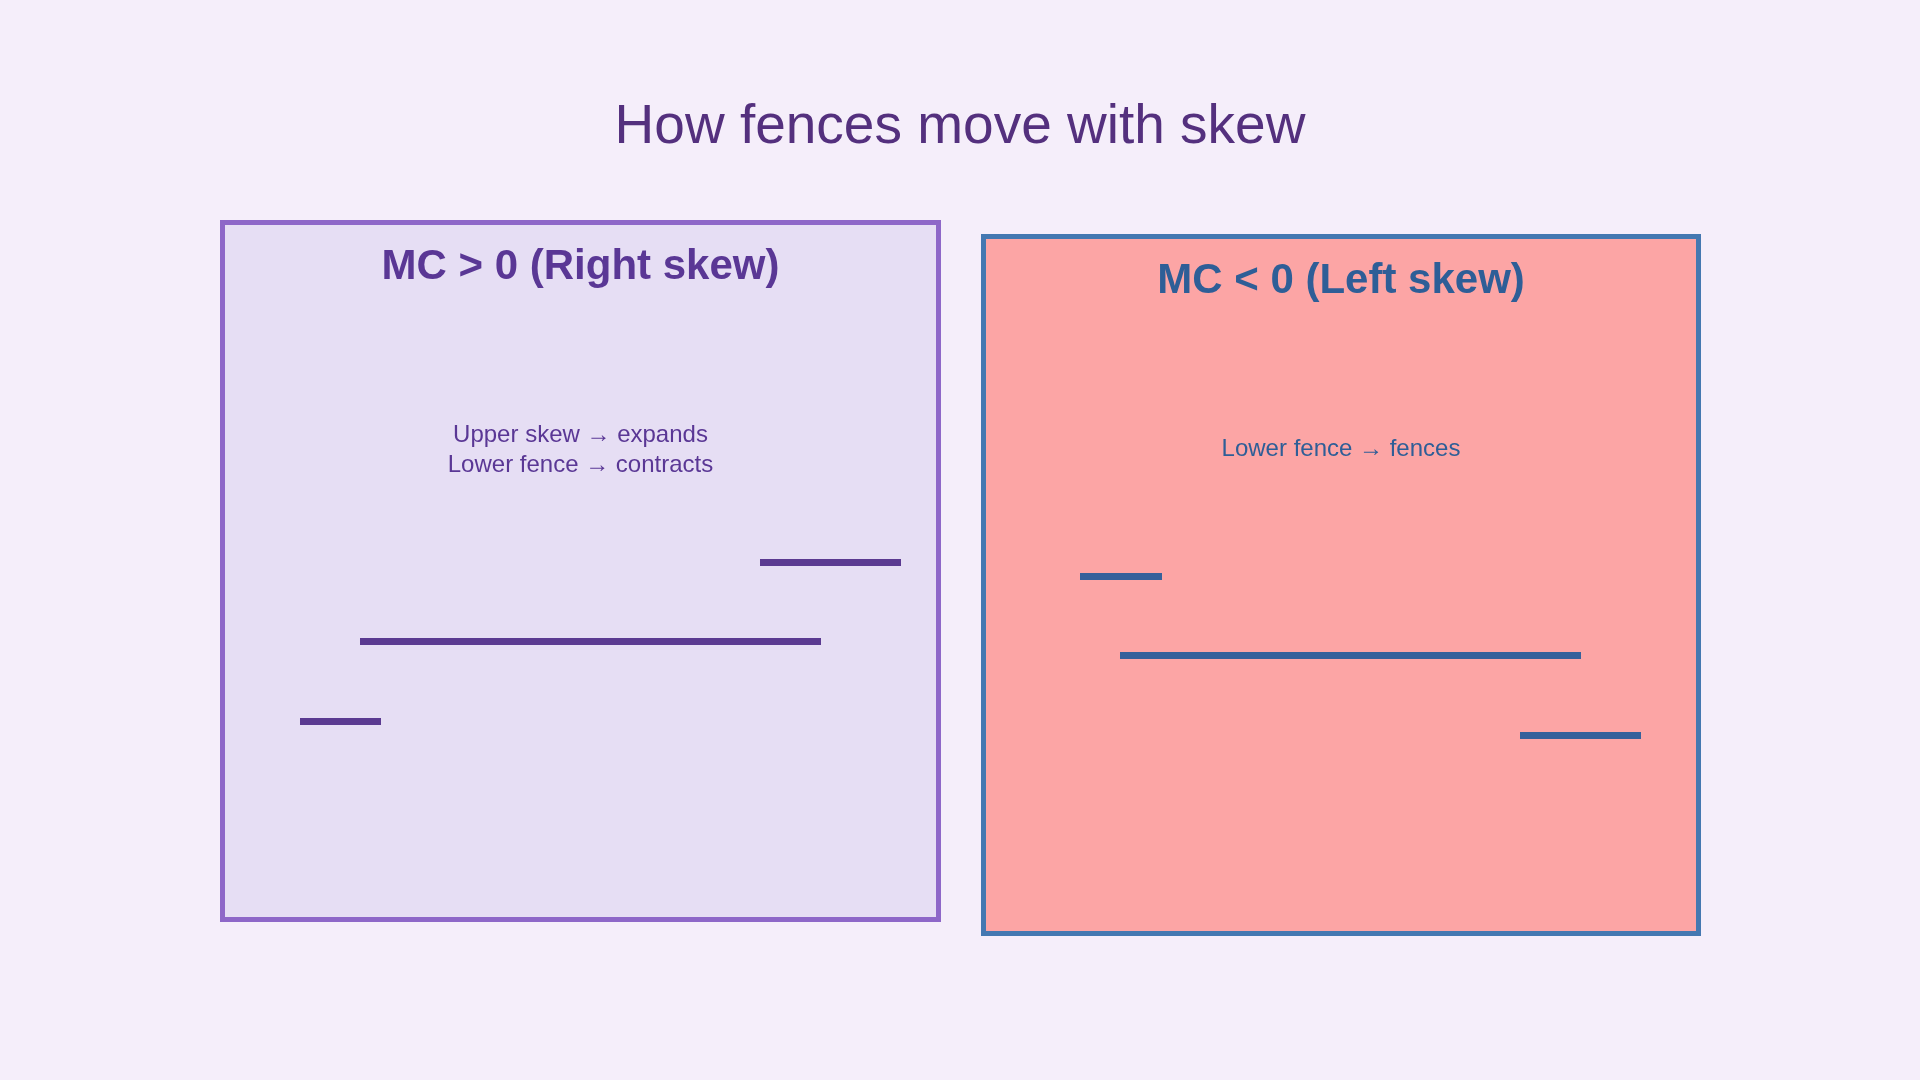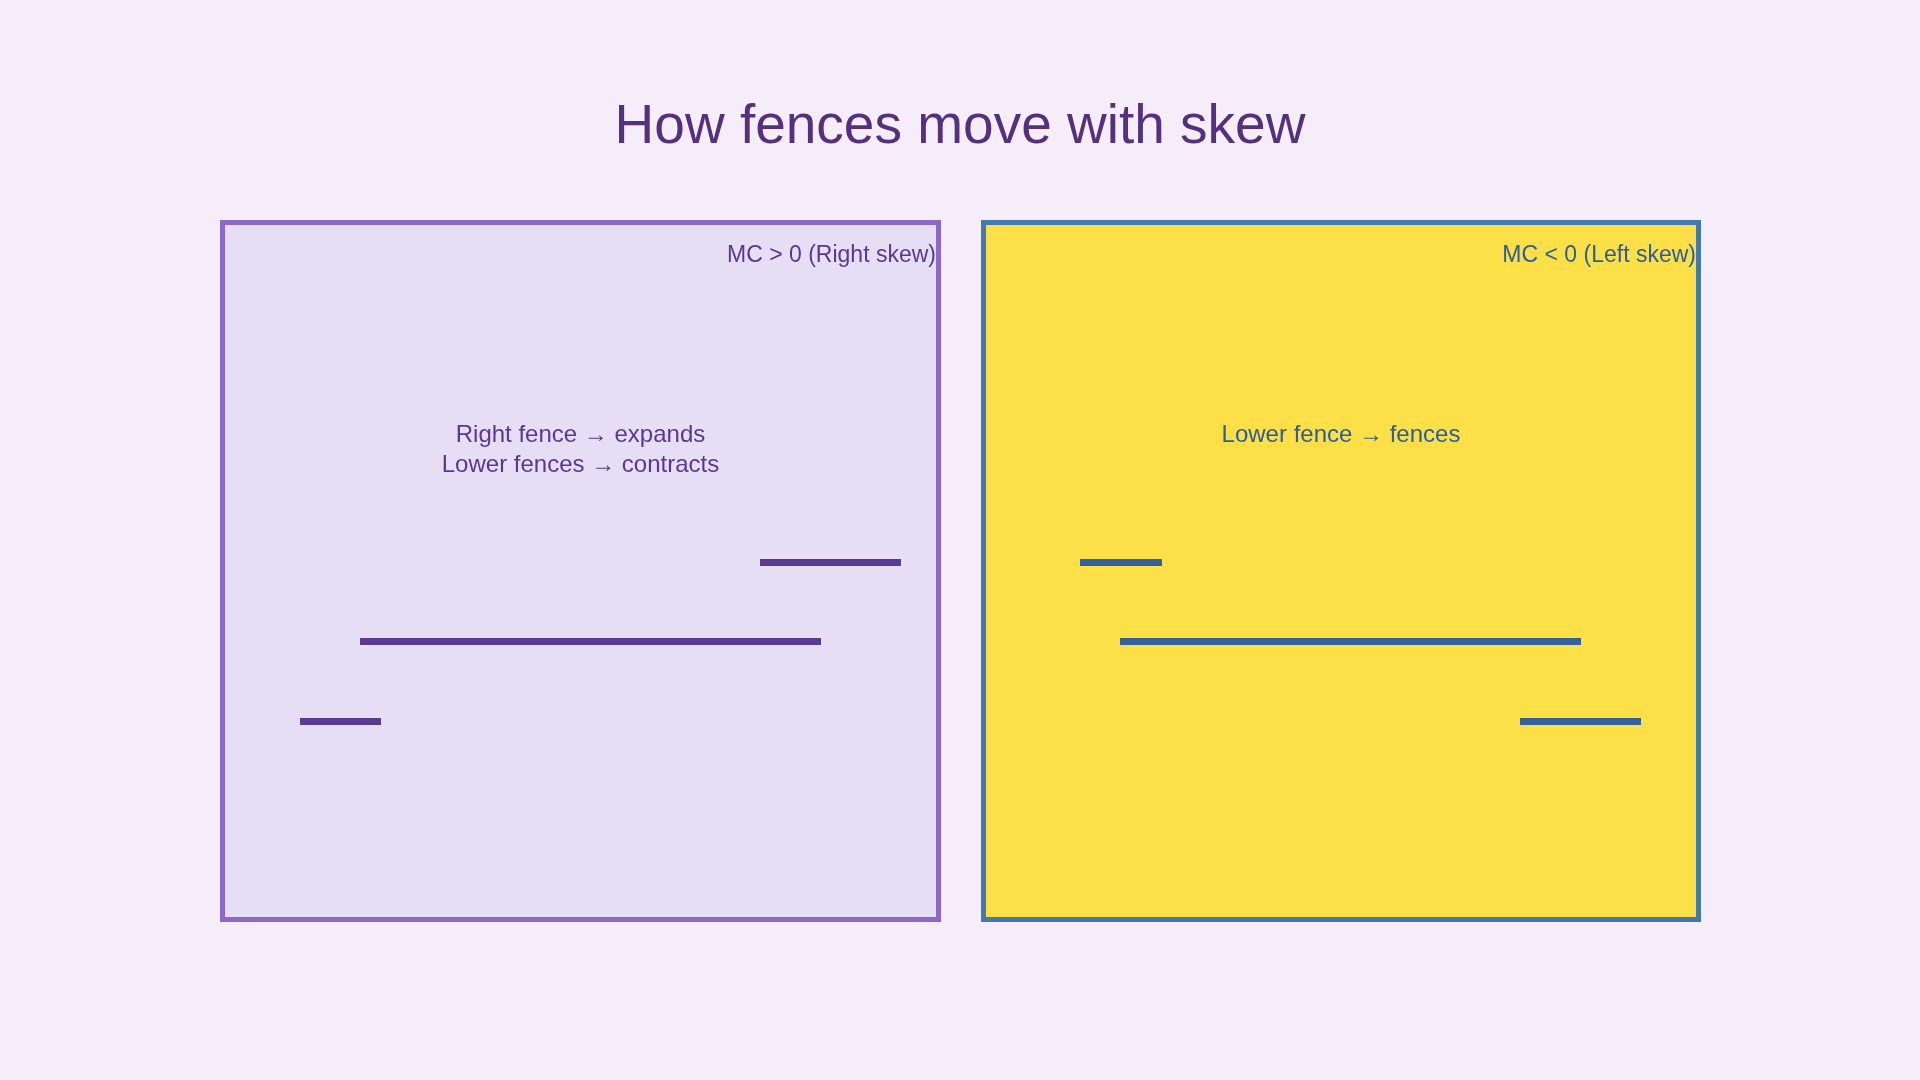--- a/index.html
+++ b/index.html
@@ -33,23 +33,24 @@
     border: 5px solid;
     box-sizing: border-box;
   }
   .panel-left  { left: 220px; width: 721px; }
   .panel-right { left: 981px; width: 720px; }
   .panel-title {
     position: absolute;
     top: 17px;
     left: 0;
     width: 100%;
-    text-align: right;
-    font-size: 23px;
+    text-align: center;
+    font-size: 42px;
     line-height: 1.1;
+    font-weight: bold;
   }
   .panel-annotation {
     position: absolute;
     top: 194px;
     left: 0;
     width: 100%;
     text-align: center;
     font-size: 24px;
     line-height: 30px;
   }
@@ -68,31 +69,31 @@
 </head>
 <body style="background: rgb(245, 238, 250);">
 
 <div class="canvas">
 
   <div class="page-title" style="color: rgb(84, 48, 126);">How fences move with skew</div>
 
   <div class="panel panel-left" style="background: rgb(230, 222, 244); border-color: rgb(142, 103, 200); color: rgb(90, 55, 149);">
     <div class="panel-title">MC &gt; 0 (Right skew)</div>
     <div class="panel-annotation">
-      <div>Right fence → expands</div>
-      <div>Lower fences → contracts</div>
+      <div>Upper skew → expands</div>
+      <div>Lower fence → contracts</div>
     </div>
     <div class="lines-layer">
         <div class="fence-line" style="left: 535px; top: 334px; width: 141px; background: rgb(91, 58, 145);"></div>
         <div class="fence-line" style="left: 135px; top: 413px; width: 461px; background: rgb(91, 58, 145);"></div>
         <div class="fence-line" style="left: 75px; top: 493px; width: 81px; background: rgb(91, 58, 145);"></div>
       </div>
   </div>
 
-  <div class="panel panel-right" style="background: #fde047; border-color: rgb(68, 120, 177); color: rgb(46, 94, 151);">
+  <div class="panel panel-right" style="background: #fca5a5; border-color: rgb(68, 120, 177); color: rgb(46, 94, 151); margin-top: 14px;">
     <div class="panel-title">MC &lt; 0 (Left skew)</div>
     <div class="panel-annotation">
       <div>Lower fence → fences</div>
     </div>
     <div class="lines-layer">
         <div class="fence-line" style="left: 94px; top: 334px; width: 82px; background: rgb(53, 97, 155);"></div>
         <div class="fence-line" style="left: 134px; top: 413px; width: 461px; background: rgb(53, 97, 155);"></div>
         <div class="fence-line" style="left: 534px; top: 493px; width: 121px; background: rgb(53, 97, 155);"></div>
       </div>
   </div>

